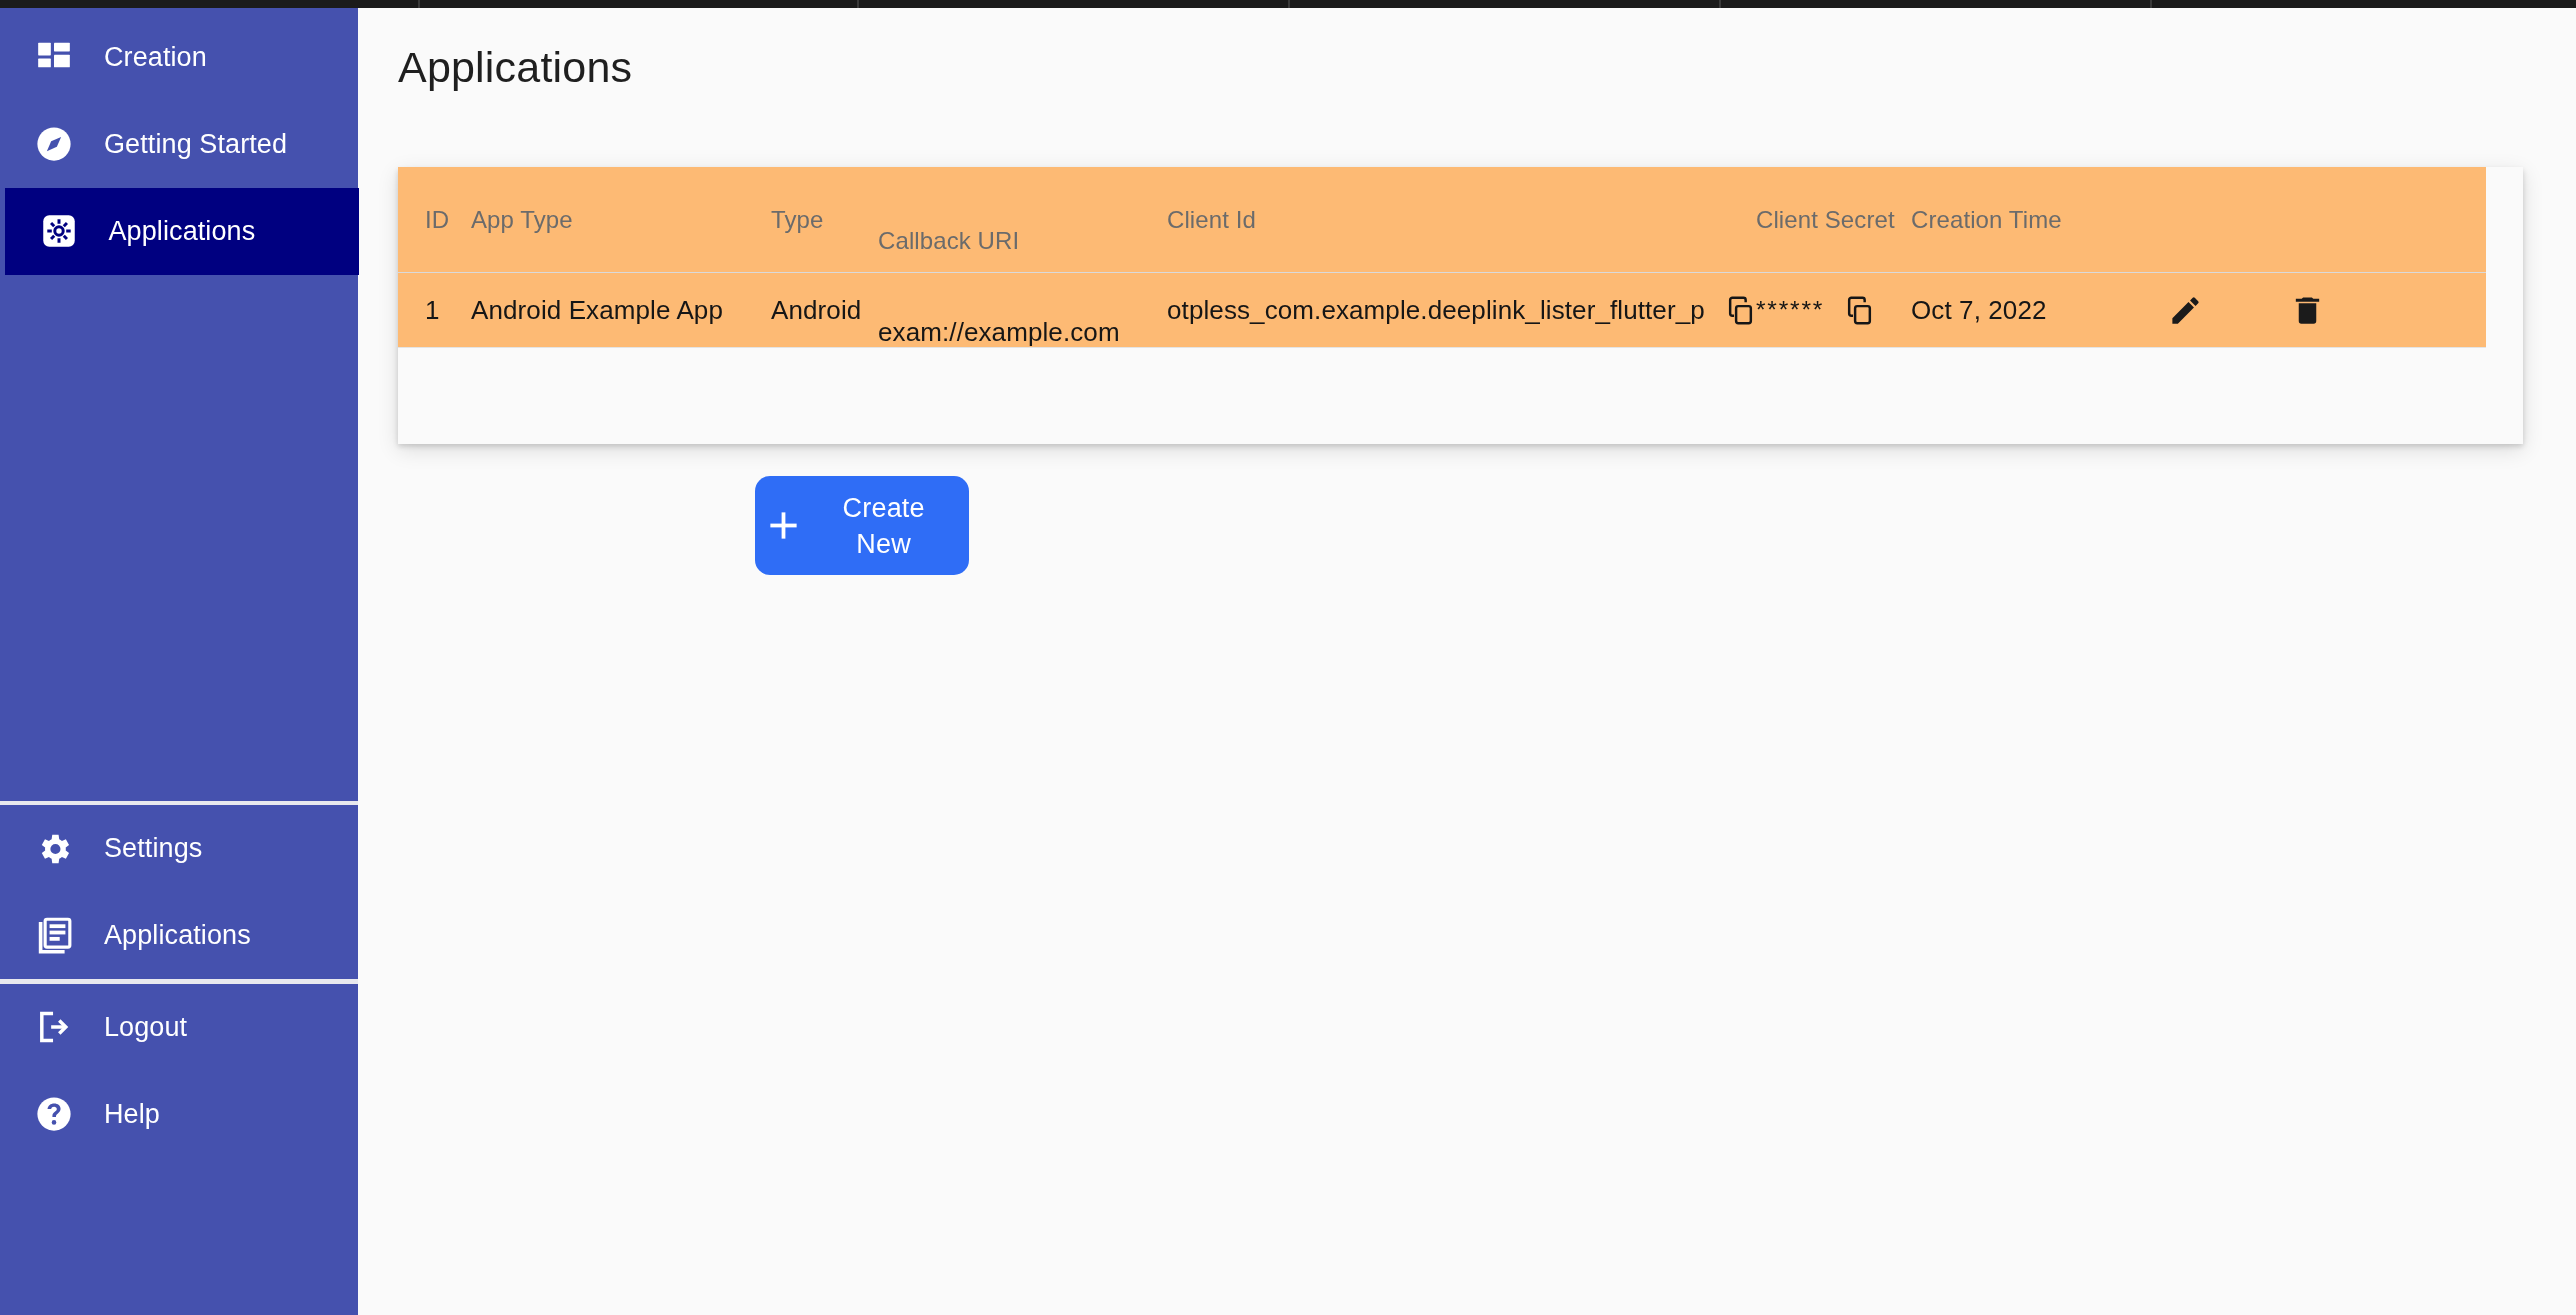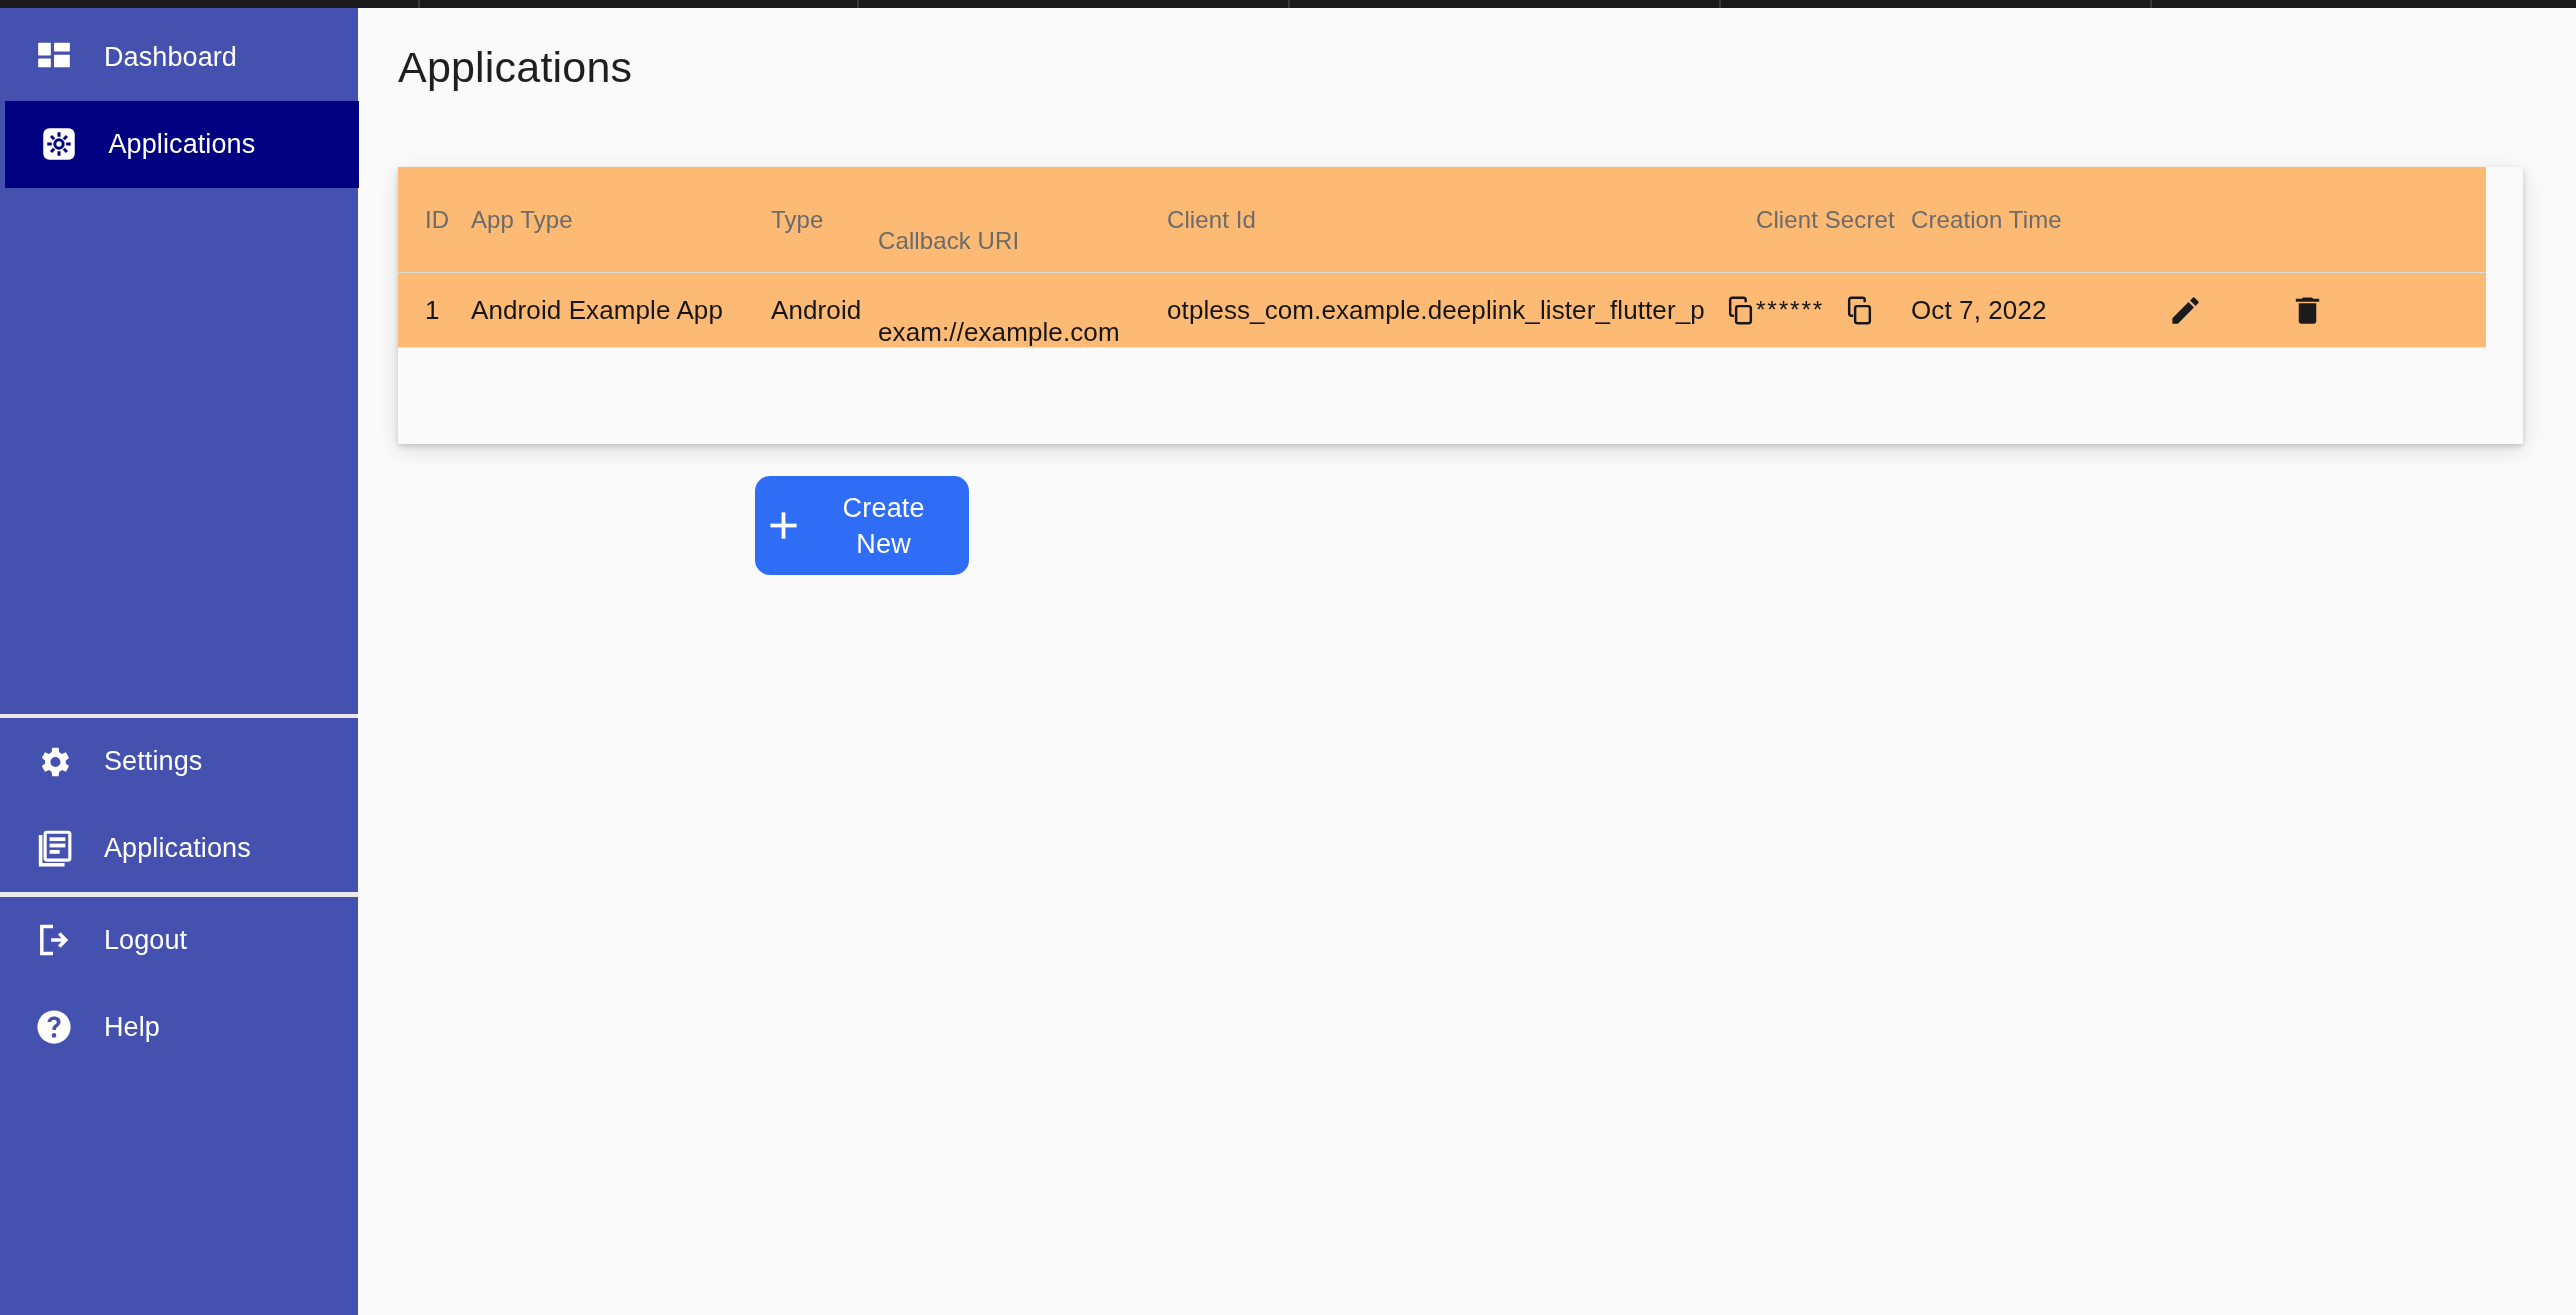--- a/index.html
+++ b/index.html
@@ -225,23 +225,32 @@
 
       <div class="nav-item">
         <span class="nav-icon">
           <svg width="38" height="38" viewBox="0 0 24 24" fill="#ffffff">
             <rect x="2" y="3" width="8" height="8" rx="0.4"></rect>
             <rect x="12" y="3" width="10" height="5.5" rx="0.4"></rect>
             <rect x="2" y="13" width="8" height="5.5" rx="0.4"></rect>
             <rect x="12" y="10.5" width="10" height="8" rx="0.4"></rect>
           </svg>
         </span>
-        <span class="nav-label">Dashboard</span>
-      </div>
-
+        <span class="nav-label">Creation</span>
+      </div>
+
+      <div class="nav-item">
+        <span class="nav-icon">
+          <svg width="38" height="38" viewBox="0 0 24 24">
+            <circle cx="12" cy="12" r="10.5" fill="#ffffff"></circle>
+            <path d="M16.5 7.5 L10.2 10.2 L7.5 16.5 L13.8 13.8 Z" fill="#4551ae"></path>
+          </svg>
+        </span>
+        <span class="nav-label">Getting Started</span>
+      </div>
 
       <div class="nav-item active">
         <span class="nav-icon">
           <svg width="36" height="36" viewBox="0 0 24 24">
             <rect x="1.5" y="1.5" width="21" height="21" rx="4" fill="#ffffff"></rect>
             <path fill="#000080" d="M12 8.2a3.8 3.8 0 1 0 0 7.6 3.8 3.8 0 0 0 0-7.6zm0 5.6a1.8 1.8 0 1 1 0-3.6 1.8 1.8 0 0 1 0 3.6z"></path>
             <path fill="#000080" d="M11 4.2h2v3h-2zm0 12.6h2v3h-2zM4.2 11h3v2h-3zm12.6 0h3v2h-3zM6 7.4l1.4-1.4 2.1 2.1L8.1 9.5zm8.5 8.5 1.4-1.4 2.1 2.1-1.4 1.4zM6 16.6l2.1-2.1 1.4 1.4-2.1 2.1zm8.5-8.5 2.1-2.1L18 7.4l-2.1 2.1z"></path>
           </svg>
         </span>
         <span class="nav-label">Applications</span>

